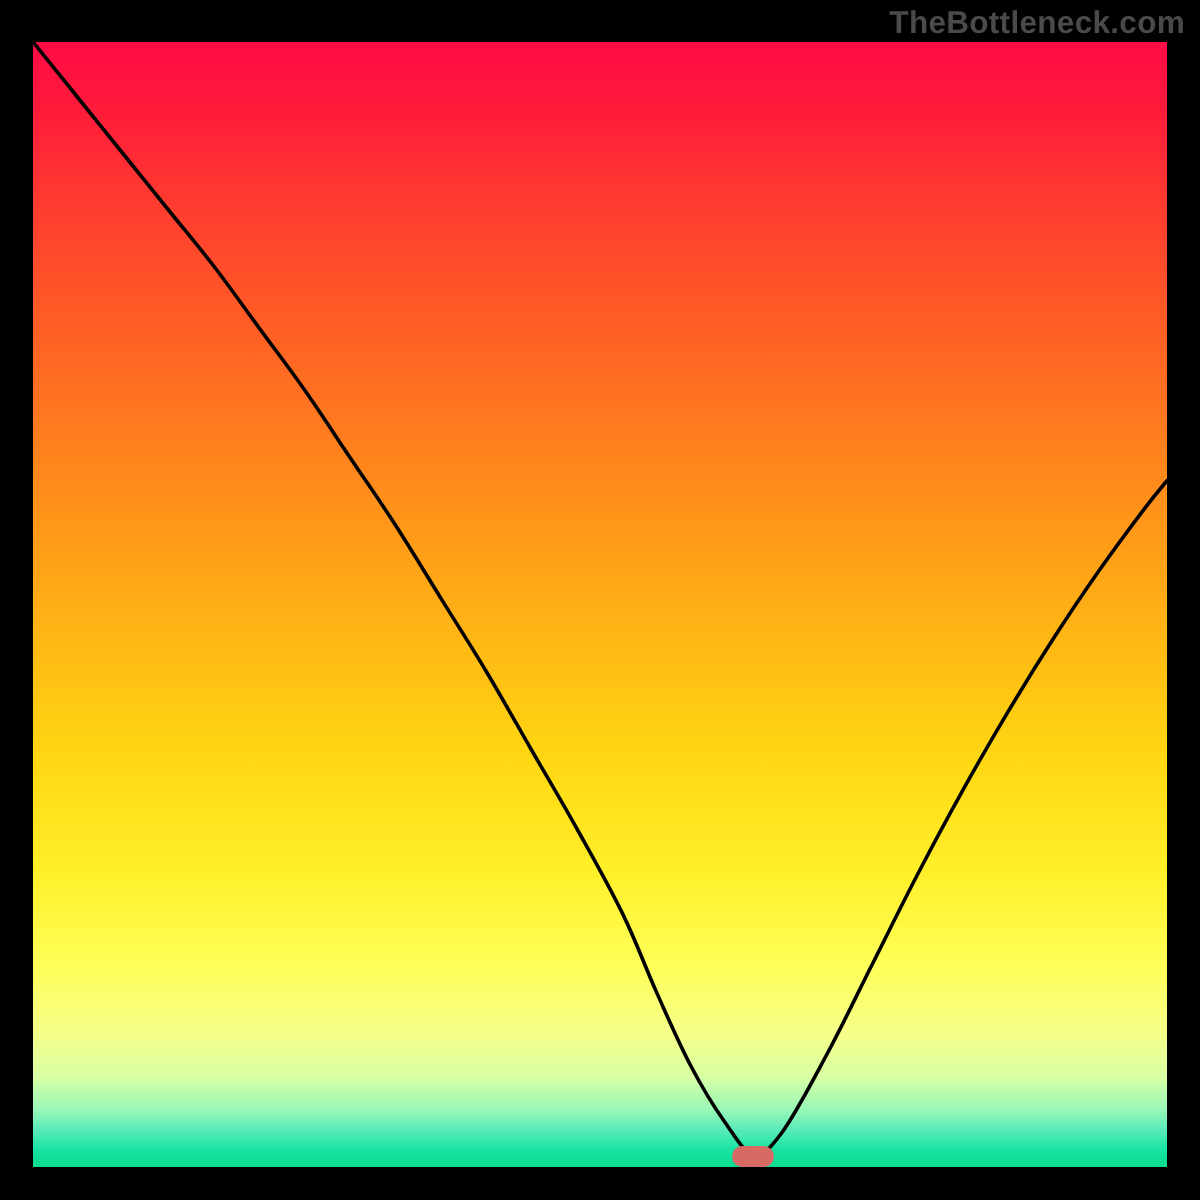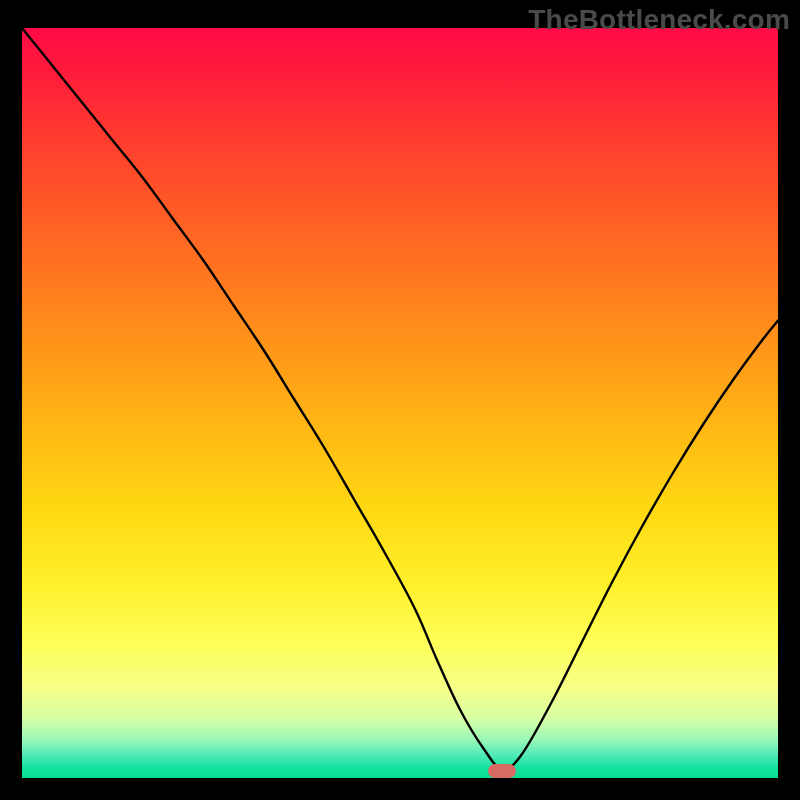--- a/index.html
+++ b/index.html
@@ -15,21 +15,21 @@
     position: relative;
     width: 800px;
     height: 800px;
     background: #000;
   }
   .watermark {
     position: absolute;
     top: 4px;
     right: 10px;
     color: #4a4a4a;
-    font-size: 28px;
+    font-size: 21px;
     font-weight: 600;
     letter-spacing: 0.2px;
     z-index: 10;
   }
   .plot-area {
     position: absolute;
     left: 22px;
     top: 28px;
     width: 756px;
     height: 750px;

